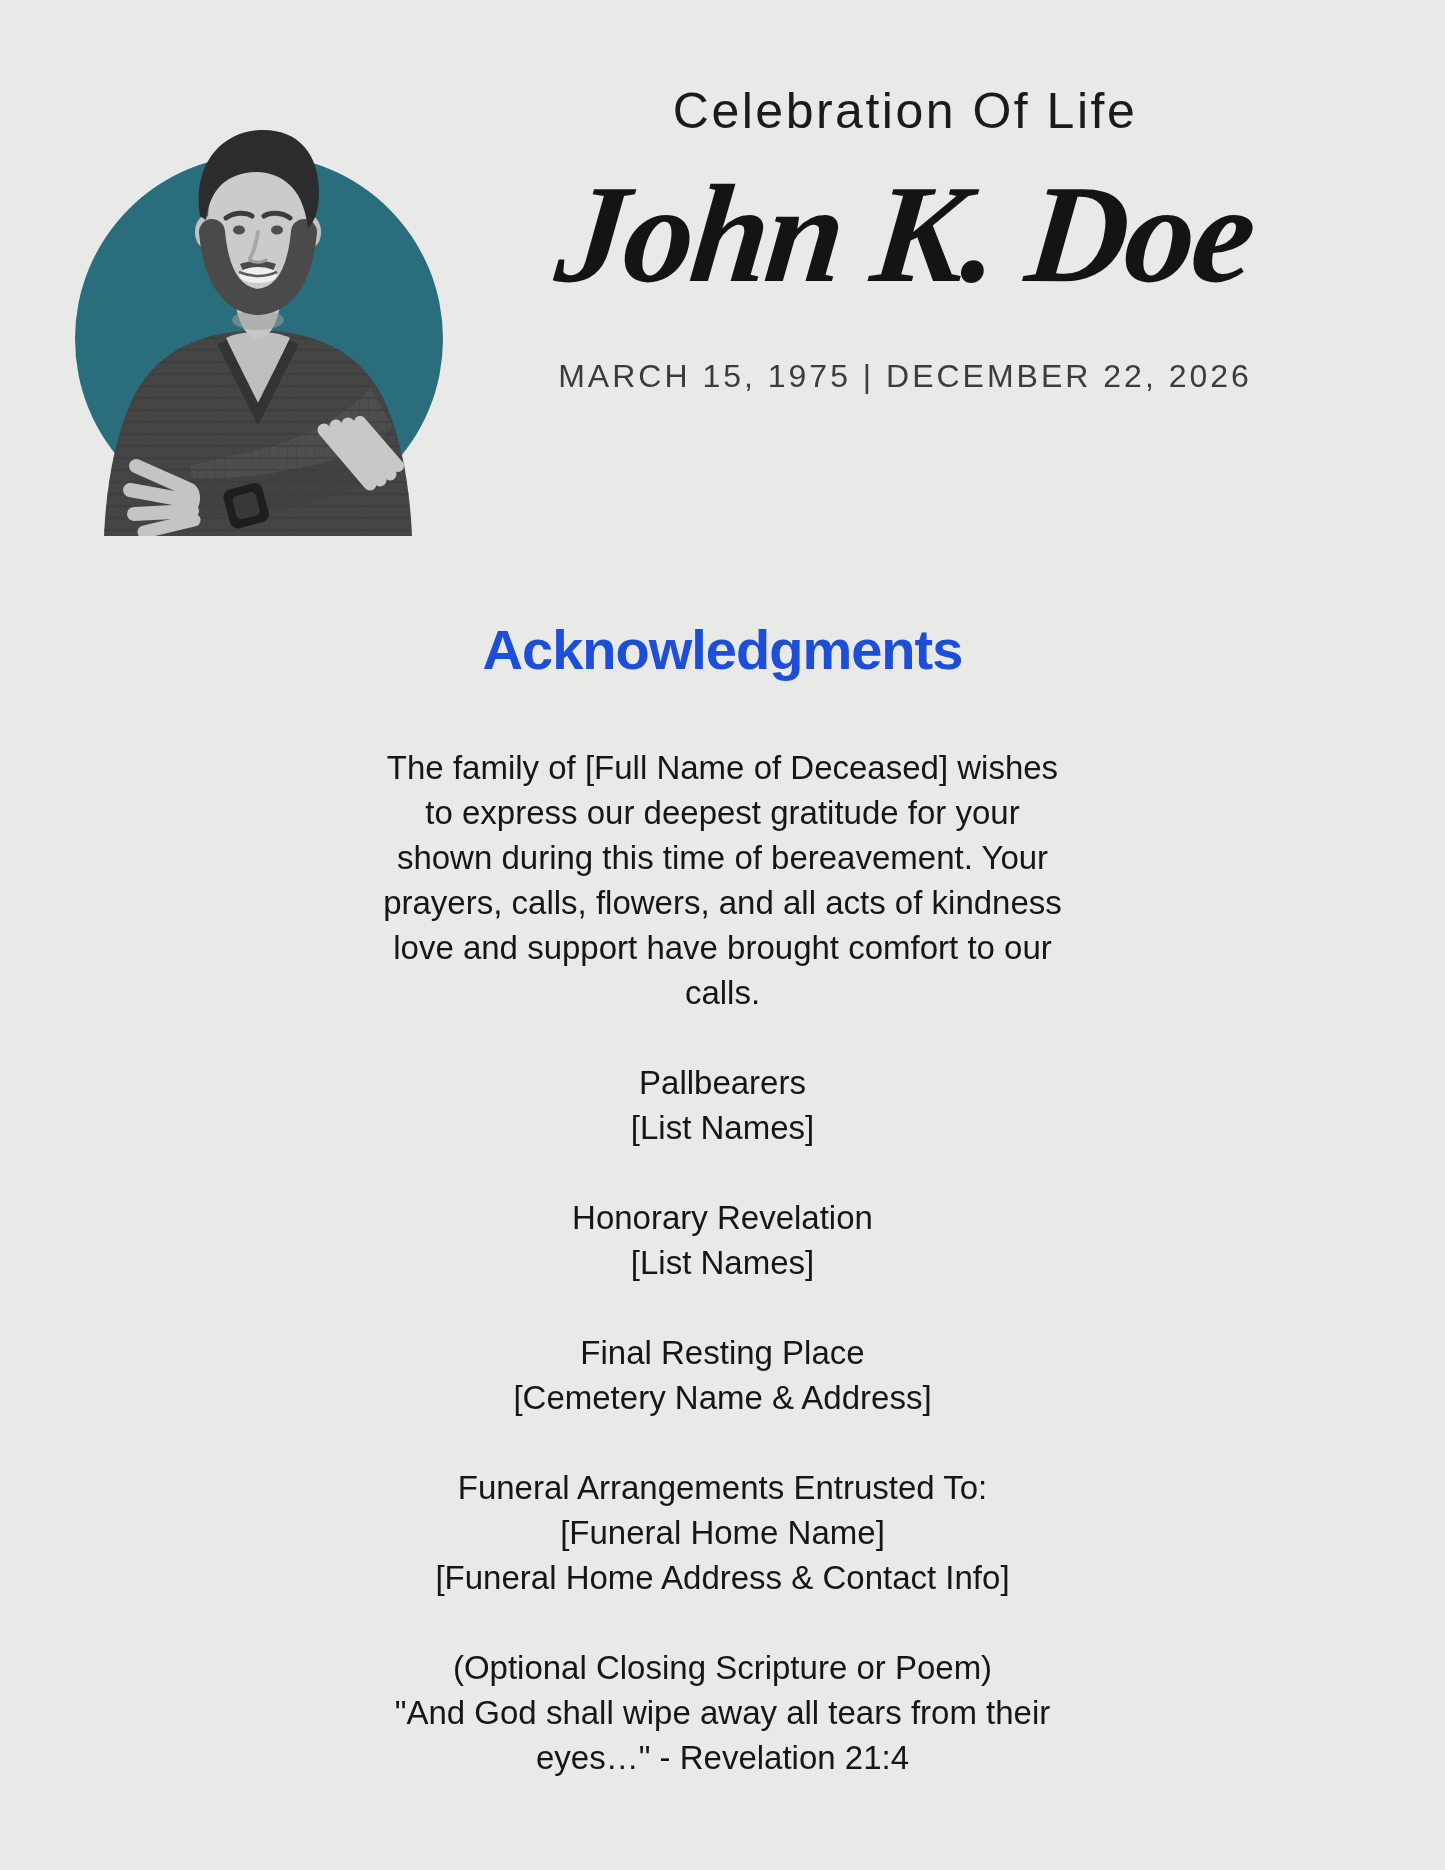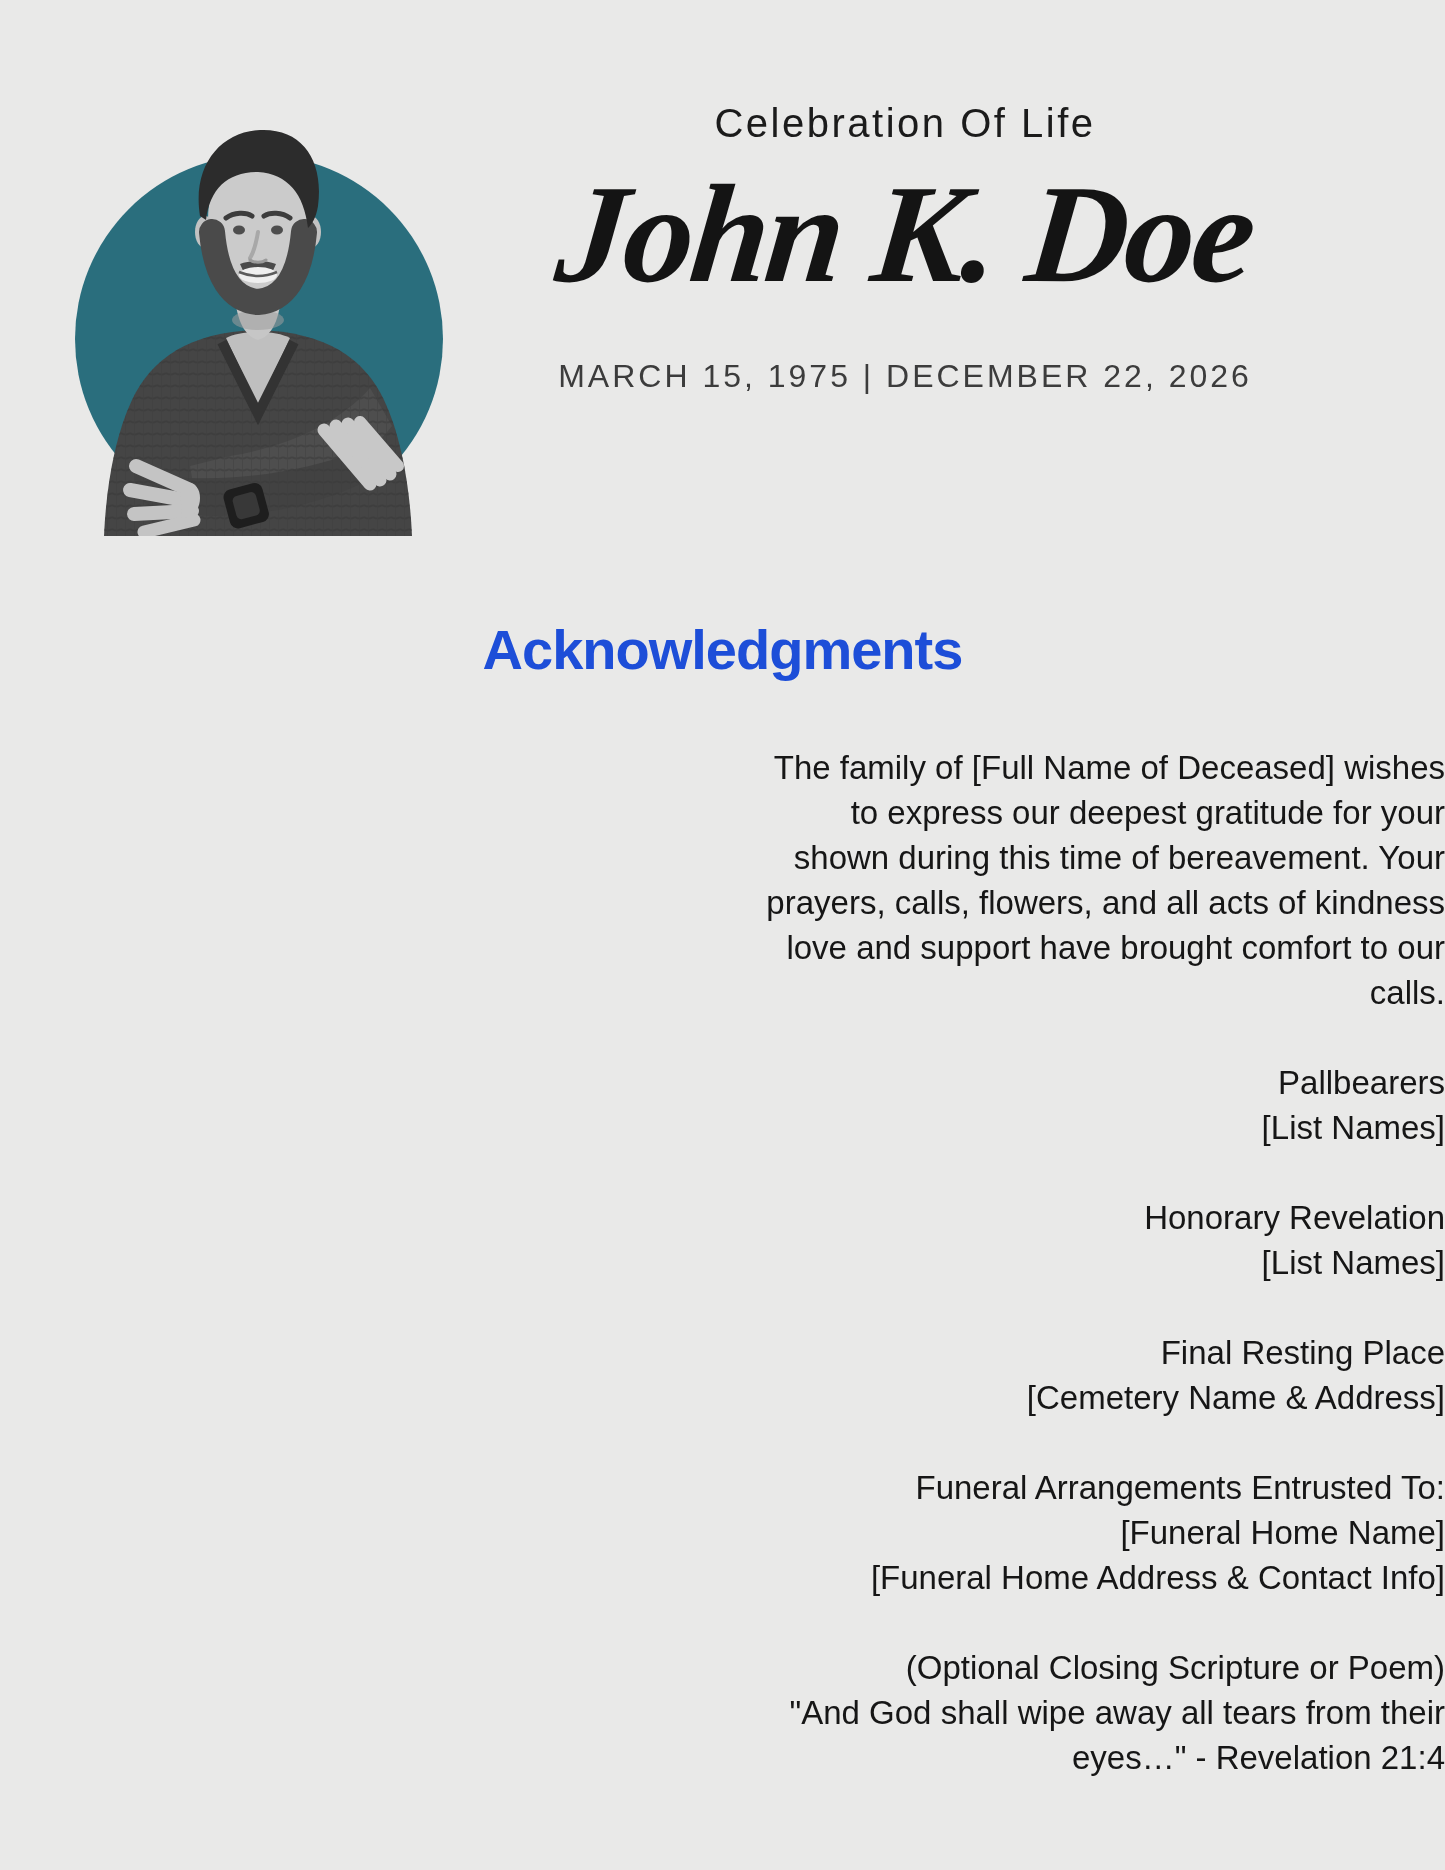--- a/index.html
+++ b/index.html
@@ -21,22 +21,22 @@
     position: absolute; left: 40px; top: 70px;
     width: 410px; height: 466px;
   }
 
   
   .header-block {
     position: absolute; left: 460px; top: 0; width: 890px;
     text-align: center;
   }
   .eyebrow {
-    position: absolute; left: 0; top: 96px; width: 890px;
-    font-size: 40px; font-weight: 300; letter-spacing: 2.5px;
+    position: absolute; left: 0; top: 84px; width: 890px;
+    font-size: 50px; font-weight: 300; letter-spacing: 2.5px;
     color: #1b1b1b; line-height: 54px;
   }
   .deceased-name {
     position: absolute; left: 0; top: 138px; width: 890px;
     font-family: "Liberation Serif", serif;
     font-style: italic; font-weight: 600;
     font-size: 140px; line-height: 192px;
     letter-spacing: -3px;
     color: #141414;
     transform: skewX(-6deg);
@@ -49,21 +49,21 @@
 
   
   .ack-title {
     position: absolute; left: 0; top: 618px; width: 1445px;
     text-align: center;
     font-size: 56px; font-weight: 800; letter-spacing: -1px;
     line-height: 64px; color: #1d4ed8;
   }
   .ack-text {
     position: absolute; left: 0; top: 745px; width: 1445px;
-    text-align: right;
+    text-align: center;
     font-size: 33px; font-weight: 400; line-height: 45px;
     color: #161616;
   }
   .ack-text .line { height: 45px; }
   .ack-text .gap  { height: 45px; }
 </style>
 </head>
 <body>
 
 <div class="page">

